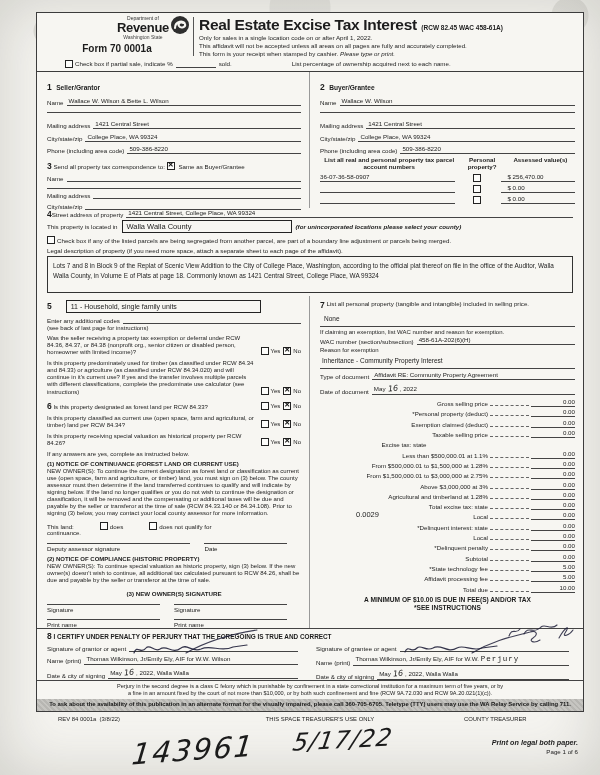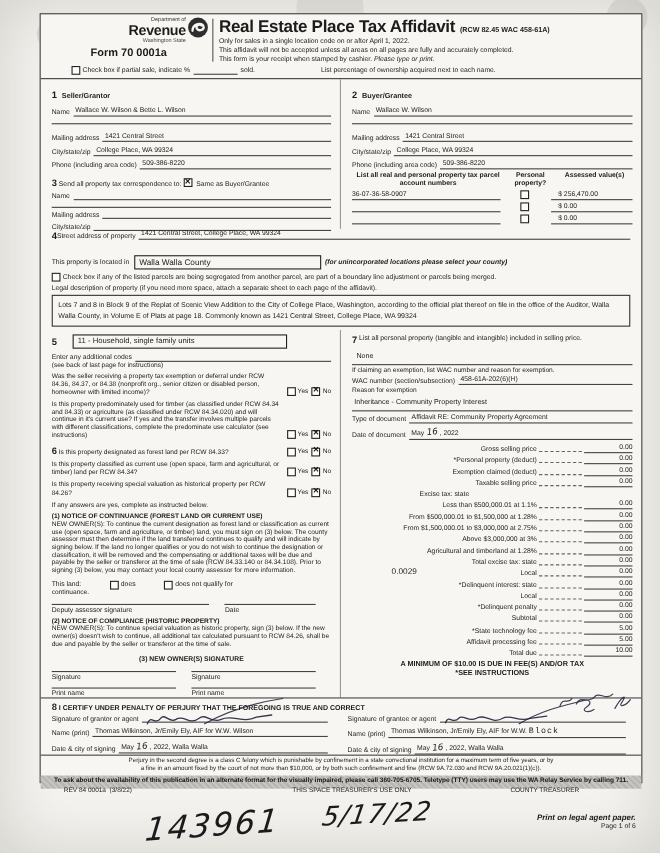--- a/index.html
+++ b/index.html
@@ -10,21 +10,21 @@
         background-image:
           radial-gradient(circle at 8% 4%, rgba(120,120,110,.18) 0 14px, transparent 15px),
           radial-gradient(circle at 95% 2%, rgba(120,120,110,.15) 0 18px, transparent 19px),
           radial-gradient(circle at 50% 1%, rgba(120,120,110,.12) 0 30px, transparent 31px);}
   .form{position:absolute;left:36px;top:12px;width:548px;height:700px;border:1px solid #3c3c3c;
         box-sizing:border-box;background:#f7f6f2;display:flex;flex-direction:column;}
   
   .hdr{display:flex;height:47px;padding:3px 4px 0 4px;box-sizing:border-box;}
   .hdr-left{width:152px;position:relative;}
   .dept{display:flex;justify-content:flex-end;padding-right:4px;}
-  .dept-text{text-align:right;line-height:1;}
+  .dept-text{text-align:center;line-height:1;}
   .d1{font-size:5px;color:#333;}
   .d2{font-size:13px;font-weight:bold;letter-spacing:-.3px;}
   .d3{font-size:5px;color:#444;margin-top:1px;}
   .logo{width:18px;height:18px;border-radius:50%;background:#2e2e2e;margin-left:2px;position:relative;flex:0 0 auto;}
   .logo svg{position:absolute;left:0;top:0;}
   .formno{font-size:10px;font-weight:bold;margin-top:3px;text-align:center;}
   .hdr-div{width:1px;background:#555;margin:1px 5px 2px 0;}
   .hdr-right{flex:1;line-height:1.15;}
   .title{font-size:15.5px;font-weight:bold;letter-spacing:-.3px;}
   .rcw{font-size:6.5px;font-weight:bold;}
@@ -50,21 +50,21 @@
   
   .ptable{margin-top:3px;font-size:6.2px;}
   .phead{display:flex;text-align:center;font-weight:bold;line-height:1.1;}
   .ph1{width:140px;}.ph2{width:48px;}.ph3{width:70px;}
   .prow{display:flex;align-items:flex-end;height:11px;}
   .pnum{width:140px;border-bottom:1px solid #444;padding-bottom:1px;}
   .pbox{width:48px;text-align:center;}
   .pval{width:70px;border-bottom:1px solid #444;padding-bottom:1px;text-align:left;padding-left:6px;}
   
   .sec4{padding:2px 10px 0 10px;font-size:6.2px;}
-  .located-row{display:flex;align-items:center;margin-top:14px;}
+  .located-row{display:flex;align-items:center;margin-top:2px;}
   .county-box{border:1px solid #222;padding:1px 4px;width:160px;font-size:7.5px;margin:0 4px;}
   .county-note{font-style:italic;font-weight:bold;}
   .chk-row{display:flex;align-items:center;margin-top:3px;}
   .legal-lbl{margin-top:3px;}
   .legal-box{border:1px solid #333;margin:2px 10px 3px 10px;padding:4px 5px;font-size:6.4px;line-height:1.5;height:38px;}
   
   .bottom-cols{flex:1;}
   .q{display:flex;margin-top:4px;font-size:6px;line-height:1.18;}
   .qtext{flex:1;padding-right:4px;}
   .yn{white-space:nowrap;display:flex;align-items:flex-end;padding-bottom:1px;}
@@ -135,21 +135,21 @@
             <svg width="18" height="18" viewBox="0 0 18 18">
               <path d="M4 12 C4 5, 13 4, 14 8 C15 11, 10 13, 8 10 C6.5 7.5, 10 5.5, 12 7" fill="none" stroke="#f7f6f2" stroke-width="2.1" stroke-linecap="round"></path>
             </svg>
           </div>
         </div>
         <div class="formno">Form 70 0001a</div>
       </div>
       <div class="hdr-div"></div>
       <div class="hdr-right">
         <div class="title-line">
-          <span class="title">Real Estate Place Tax Affidavit</span>
+          <span class="title">Real Estate Excise Tax Interest</span>
           <span class="rcw">(RCW 82.45 WAC 458-61A)</span>
         </div>
         <div class="hl">Only for sales in a single location code on or after April 1, 2022.</div>
         <div class="hl">This affidavit will not be accepted unless all areas on all pages are fully and accurately completed.</div>
         <div class="hl"><span>This form is your receipt when stamped by cashier. </span><span class="it">Please type or print.</span></div>
       </div>
     </div>
 
     <div class="partial-row">
       <span class="cb"></span>
@@ -536,21 +536,21 @@
               <span class="lbl">Signature of grantee or agent</span>
             <span class="fv">
               <svg class="sigsvg" width="140" height="14" viewBox="0 0 140 14" style="left:2px;top:-8px;">
                 <path d="M3 10 C6 2,10 12,15 6 C19 2,24 10,31 6 C39 1,45 12,55 6 C62 2,70 10,80 6 L95 4" fill="none" stroke="#20203a" stroke-width="1.2" stroke-linecap="round" opacity=".9"></path>
                 <path d="M70 11 C90 -1,108 -5,128 -10 C134 -12,137 -8,131 -4 C126 -1,132 2,138 -2" fill="none" stroke="#20203a" stroke-width="1.1" stroke-linecap="round" opacity=".85"></path>
               </svg>
             </span>
             </div>
           <div class="fl">
               <span class="lbl">Name (print)</span>
-            <span class="fv"><span>Thomas Wilkinson, Jr/Emily Ely, AIF for W.W.</span> <span class="typed">Block</span></span>
+            <span class="fv"><span>Thomas Wilkinson, Jr/Emily Ely, AIF for W.W.</span> <span class="typed">Perjury</span></span>
             </div>
           <div class="fl">
               <span class="lbl">Date &amp; city of signing</span>
             <span class="fv"><span>May</span><span class="hand">16</span><span>, 2022, Walla Walla</span></span>
             </div>
         </div>
       </div>
       <svg class="sigsvg" width="70" height="20" viewBox="0 0 70 20" style="right:8px;top:-7px;position:absolute;">
         <path d="M4 14 C7 5,11 13,15 7 M19 12 C23 3,29 13,36 5 C40 1,46 9,52 3 M54 16 C60 5,66 2,60 11 C57 15,64 14,68 8" fill="none" stroke="#20203a" stroke-width="1.1" stroke-linecap="round" opacity=".85"></path>
       </svg>
@@ -566,16 +566,16 @@
   <div class="revrow">
     <span class="rev-l"><span>REV 84 0001a</span>&nbsp;&nbsp;<span>(3/8/22)</span></span>
     <span class="rev-c">THIS SPACE TREASURER'S USE ONLY</span>
     <span class="rev-r">COUNTY TREASURER</span>
   </div>
 
   <div class="hand-big hw-num">143961</div>
   <div class="hand-big hw-date">5/17/22</div>
 
   <div class="printnote">
-    <div class="pn1">Print on legal agent paper.</div>
+    <div class="pn1">Print on legal both paper.</div>
     <div class="pn2">Page 1 of 6</div>
   </div>
 </div>
 
 </body></html>

